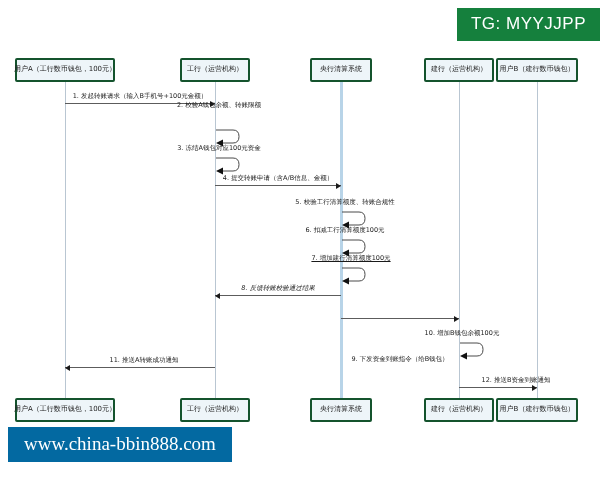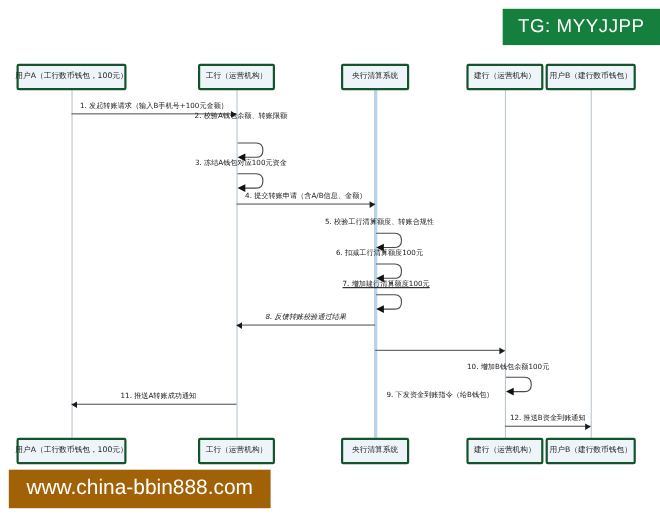--- a/index.html
+++ b/index.html
@@ -19,25 +19,25 @@
     color:#ffffff;
     font-size:17px;
     letter-spacing:0.5px;
     padding:6px 14px 7px 14px;
     font-family:"Liberation Sans",sans-serif;
     white-space:nowrap;
   }
   .watermark{
     position:absolute;
     left:8px;bottom:18px;
-    background:#a16207;
+    background:#0369a1;
     color:#ffffff;
     font-size:19px;
     padding:6px 16px 7px 16px;
-    font-family:Liberation Sans, sans-serif;
+    font-family:Liberation Serif, serif;
     white-space:nowrap;
   }
 
   .actor-box{
     position:absolute;
     box-sizing:border-box;
     background:#eef5f9;
     border:2px solid #14532d;
     border-radius:2px;
     color:#222222;
@@ -143,17 +143,17 @@
     <svg class="self-loop" width="26" height="21" style="left: 459px; top: 341px;">
       <path d="M1,2 L18,2 Q24,2 24,8.5 Q24,15 18,15 L7,15" fill="none" stroke="#4a4a4a" stroke-width="1"></path>
       <polygon points="1,15 8,11.5 8,18.5" fill="#111"></polygon>
     </svg>
     <div class="msg-label" style="left: 462px; top: 330px; transform: translateX(-50%);">10. 增加B钱包余额100元</div>
     <div class="msg-line" style="left: 65px; top: 367px; width: 150px;"></div>
     <div class="arrow-head left" style="top: 364.5px; left: 65px;"></div>
     <div class="msg-label" style="left: 144px; top: 357px; transform: translateX(-50%);">11. 推送A转账成功通知</div>
     <div class="msg-line" style="left: 459px; top: 387px; width: 78px;"></div>
     <div class="arrow-head right" style="top: 384.5px; left: 532px;"></div>
-    <div class="msg-label" style="left: 498px; top: 377px; transform: translateX(-50%);">12. 推送B资金到账通知</div>
+    <div class="msg-label" style="left: 516px; top: 377px; transform: translateX(-50%);">12. 推送B资金到账通知</div>
   </div>
 
 <div class="tg-badge">TG: MYYJJPP</div>
 <div class="watermark">www.china-bbin888.com</div>
 
 </body></html>

